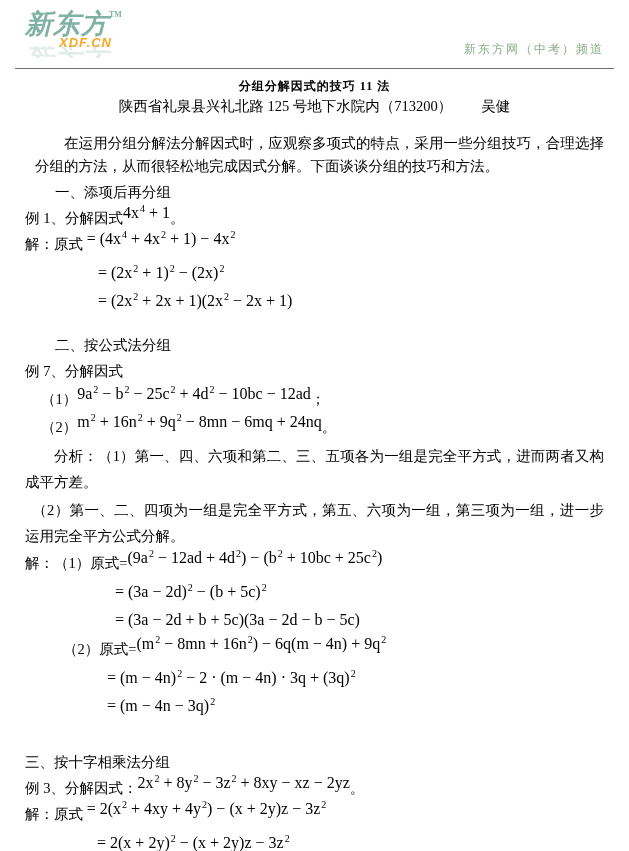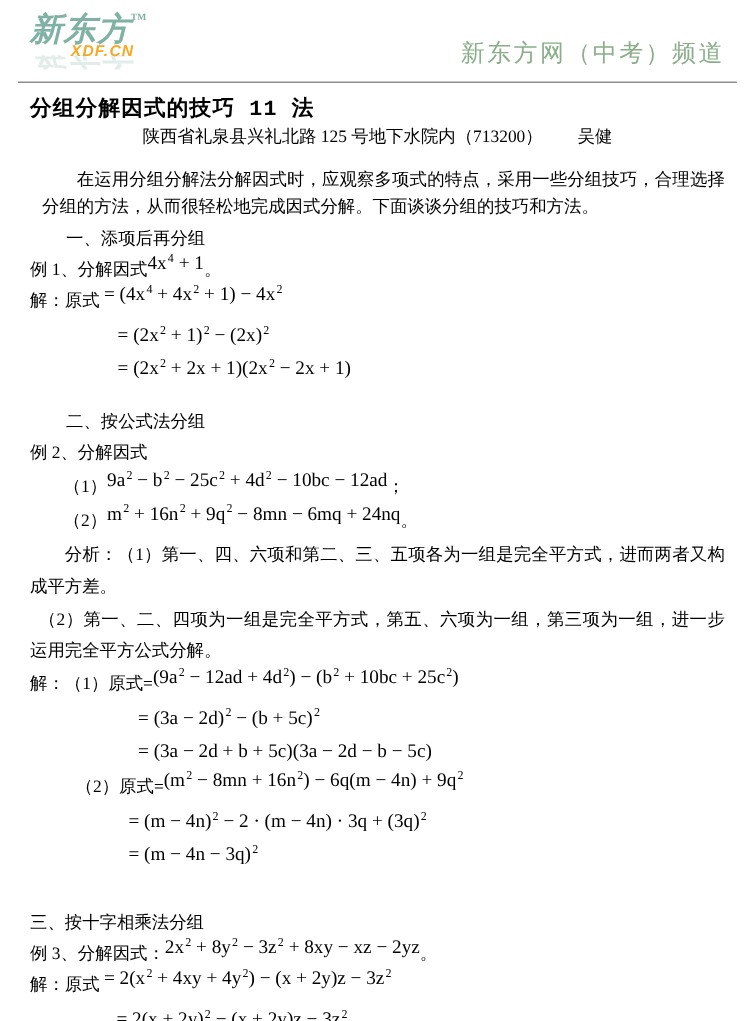--- a/index.html
+++ b/index.html
@@ -22,27 +22,27 @@
   .logo-tm{font-size:8px;color:var(--logo_teal,#7fb2a3);vertical-align:top;font-weight:bold;}
   .logo-en{
     font-family:"Liberation Sans","DejaVu Sans",sans-serif;
     font-weight:bold;font-style:italic;font-size:13px;letter-spacing:1px;
     color:var(--logo_orange,#f6a821);margin:-2px 0 0 34px;
   }
   .logo-refl{
     transform:scaleY(-1);opacity:.22;margin-top:-3px;overflow:hidden;height:12px;
   }
   .channel{
-    font-size:20px;letter-spacing:2px;color:var(--channel_green,#8aae8a);
+    font-size:12px;letter-spacing:2px;color:var(--channel_green,#8aae8a);
     padding-bottom:2px;cursor:pointer;
   }
   .rule{border:none;border-top:1px solid #707070;margin:8px -10px 0 -10px;}
 
   
-  .title{font-size:18px;font-weight:bold;margin:9px 0 2px 0;letter-spacing:1px;font-family:Liberation Mono, monospace;}
+  .title{font-size:12px;font-weight:bold;text-align:center;margin:9px 0 2px 0;letter-spacing:1px;}
   .byline{font-size:14.5px;text-align:center;margin:2px 0 0 0;}
 
   
   .intro{font-size:14.5px;line-height:23px;text-align:justify;text-indent:2em;margin:16px 0 0 10px;}
   .h{font-size:14.5px;line-height:22px;margin:3px 0;}
   .ind2{margin-left:30px;}
   .ind1{margin-left:13px;}
   .line{font-size:14.5px;line-height:24px;margin:2px 0;white-space:nowrap;}
   .analysis{font-size:14.5px;line-height:26px;text-align:justify;margin:2px 0;}
   .ti2{text-indent:2em;}
@@ -50,21 +50,21 @@
 
   
   .math{font-family:"Liberation Serif","DejaVu Serif",serif;font-size:16px;white-space:nowrap;}
   .math sup{font-size:10px;line-height:0;margin-left:1px;}
   .m-raise{position:relative;top:-5px;display:inline-block;}
   .step{margin:6px 0;line-height:22px;}
   .s1step{margin-left:73px;}
   .s2step1{margin-left:90px;}
   .s2step2{margin-left:82px;}
   .s3step{margin-left:72px;}
-  .item{margin:4px 0 4px 28px;}
+  .item{margin:4px 0 4px 16px;}
   .sol2lbl{margin-left:38px;}
   .sec2{margin-top:22px;}
   .sec3{margin-top:34px;}
 </style>
 </head>
 <body>
 
 <div class="page">
 
   <div class="hdr">
@@ -94,21 +94,21 @@
     <div class="line ind2">
       <span>解：原式</span> <span class="math m-raise">= (4x<sup>4</sup> + 4x<sup>2</sup> + 1) − 4x<sup>2</sup></span>
     </div>
     <div class="math step s1step">= (2x<sup>2</sup> + 1)<sup>2</sup> − (2x)<sup>2</sup></div>
     <div class="math step s1step">= (2x<sup>2</sup> + 2x + 1)(2x<sup>2</sup> − 2x + 1)</div>
   </div>
 
   <div class="sec2">
     <div class="h ind2">二、按公式法分组</div>
     <div class="line ind2">
-      <span>例 2、分解因式</span>
+      <span>例 7、分解因式</span>
     </div>
     <div class="line item">
       <span>（1）</span><span class="math m-raise">9a<sup>2</sup> − b<sup>2</sup> − 25c<sup>2</sup> + 4d<sup>2</sup> − 10bc − 12ad</span><span>；</span>
     </div>
     <div class="line item">
       <span>（2）</span><span class="math m-raise">m<sup>2</sup> + 16n<sup>2</sup> + 9q<sup>2</sup> − 8mn − 6mq + 24nq</span><span>。</span>
     </div>
     <p class="analysis ti2">分析：（1）第一、四、六项和第二、三、五项各为一组是完全平方式，进而两者又构成平方差。</p>
     <p class="analysis ti05">（2）第一、二、四项为一组是完全平方式，第五、六项为一组，第三项为一组，进一步运用完全平方公式分解。</p>
     <div class="line ind2">

